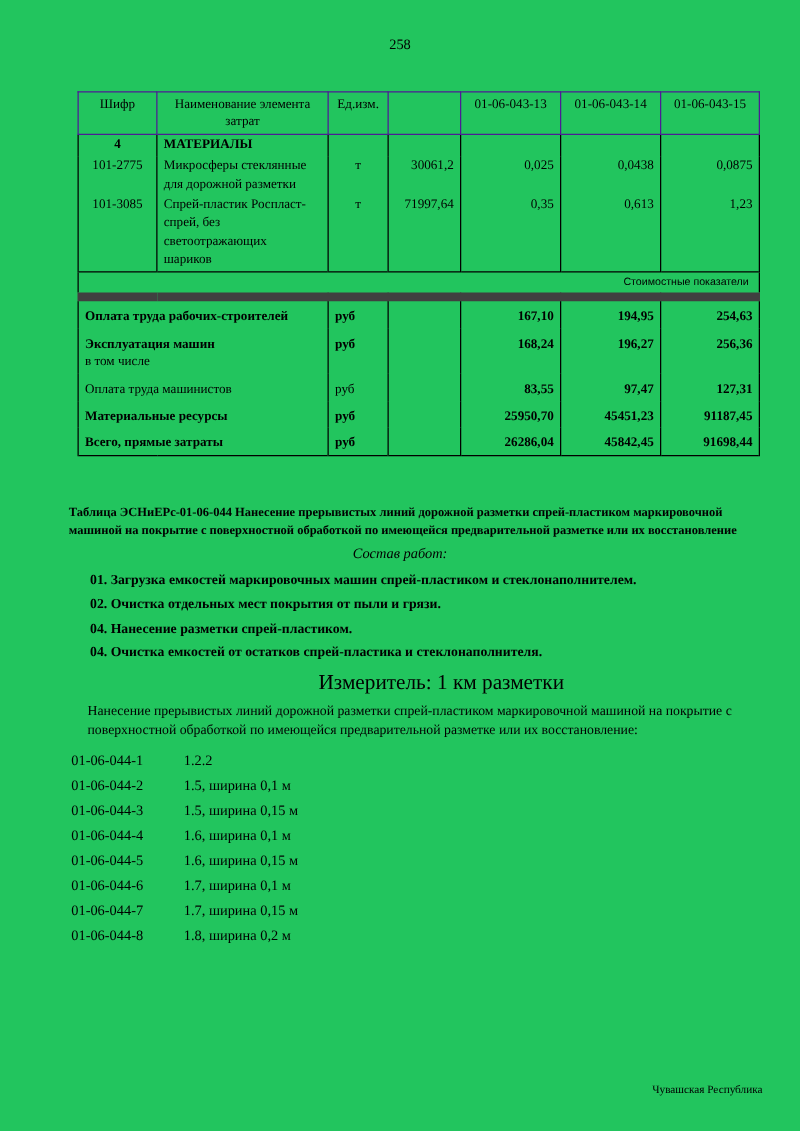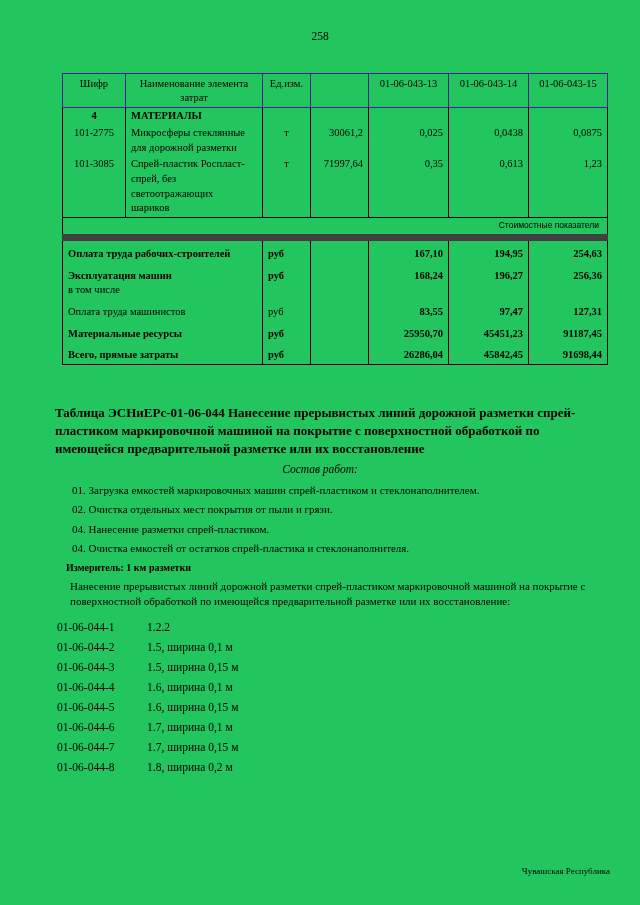--- a/index.html
+++ b/index.html
@@ -31,25 +31,25 @@
   .cost-name span.sub { display:block; font-weight:normal; }
   tr.band td {
     border-top:1px solid #000; border-bottom:7px solid #404040;
     text-align:right; font-family:"Liberation Sans", sans-serif;
     font-size:8.5px; padding:2px 8px 2px 2px;
   }
   tbody.costs td { padding-top:6px; }
   tbody.costs td.num { font-weight:bold; }
 
   
-  .tbl-title { margin:39px 48px 0 55px; font-weight:bold; font-size:13px; line-height:1.38;font-family:Liberation Serif, serif; }
+  .tbl-title { margin:39px 48px 0 55px; font-weight:bold; font-size:10px; line-height:1.38;font-family:Liberation Serif, serif; }
   .works-heading { text-align:center; font-style:italic; font-size:11.5px; margin-top:5px; }
   .works { margin:9px 0 0 72px; font-size:11px; }
-  .works .work-item { margin-bottom:7.5px; }
-  .measure { margin:1px 0 0 66px; font-weight:bold; font-size:10px; }
+  .works .work-item { margin-bottom:7.5px;font-weight:bold; }
+  .measure { margin:1px 0 0 66px; font-weight:normal; font-size:17px;text-align:center; }
   .descr { margin:6px 42px 0 70px; font-size:11px; line-height:1.4; }
   .norms { margin:7px 0 0 57px; font-size:11.5px; }
   .norm-row { display:flex; height:20px; line-height:20px; }
   .norm-code { width:73px; }
   .norm-desc { margin-left:17px; }
   .footer { position:absolute; right:30px; bottom:29px; font-size:9px; }
 </style>
 </head>
 <body>
 

